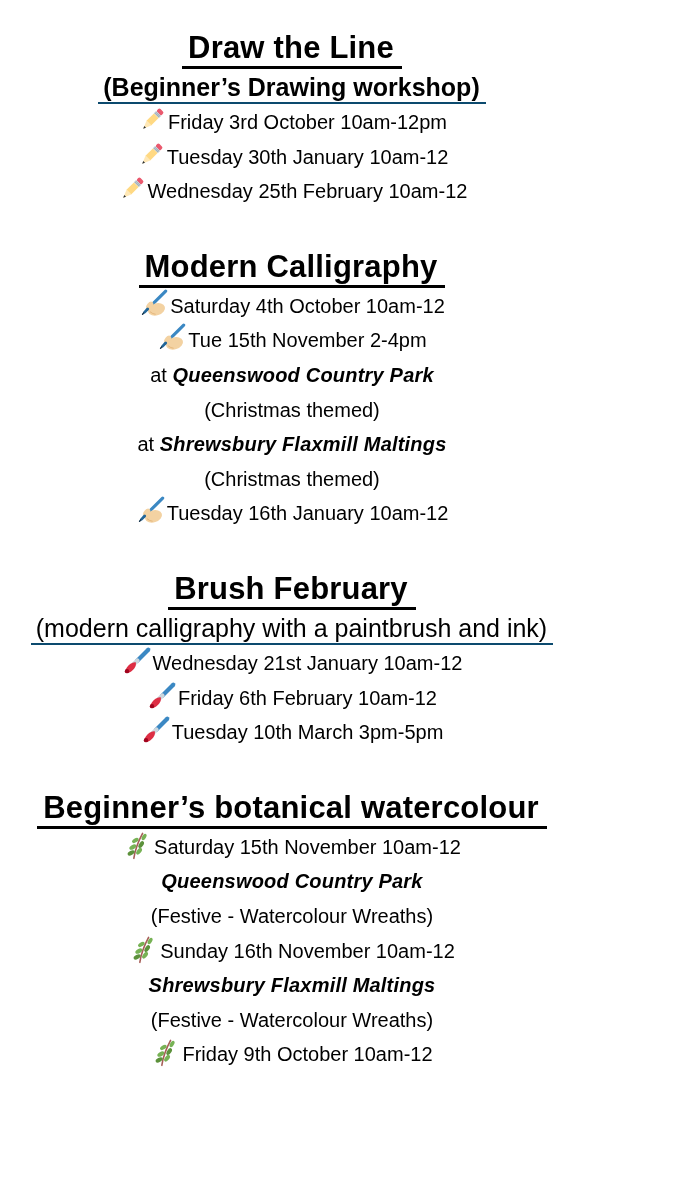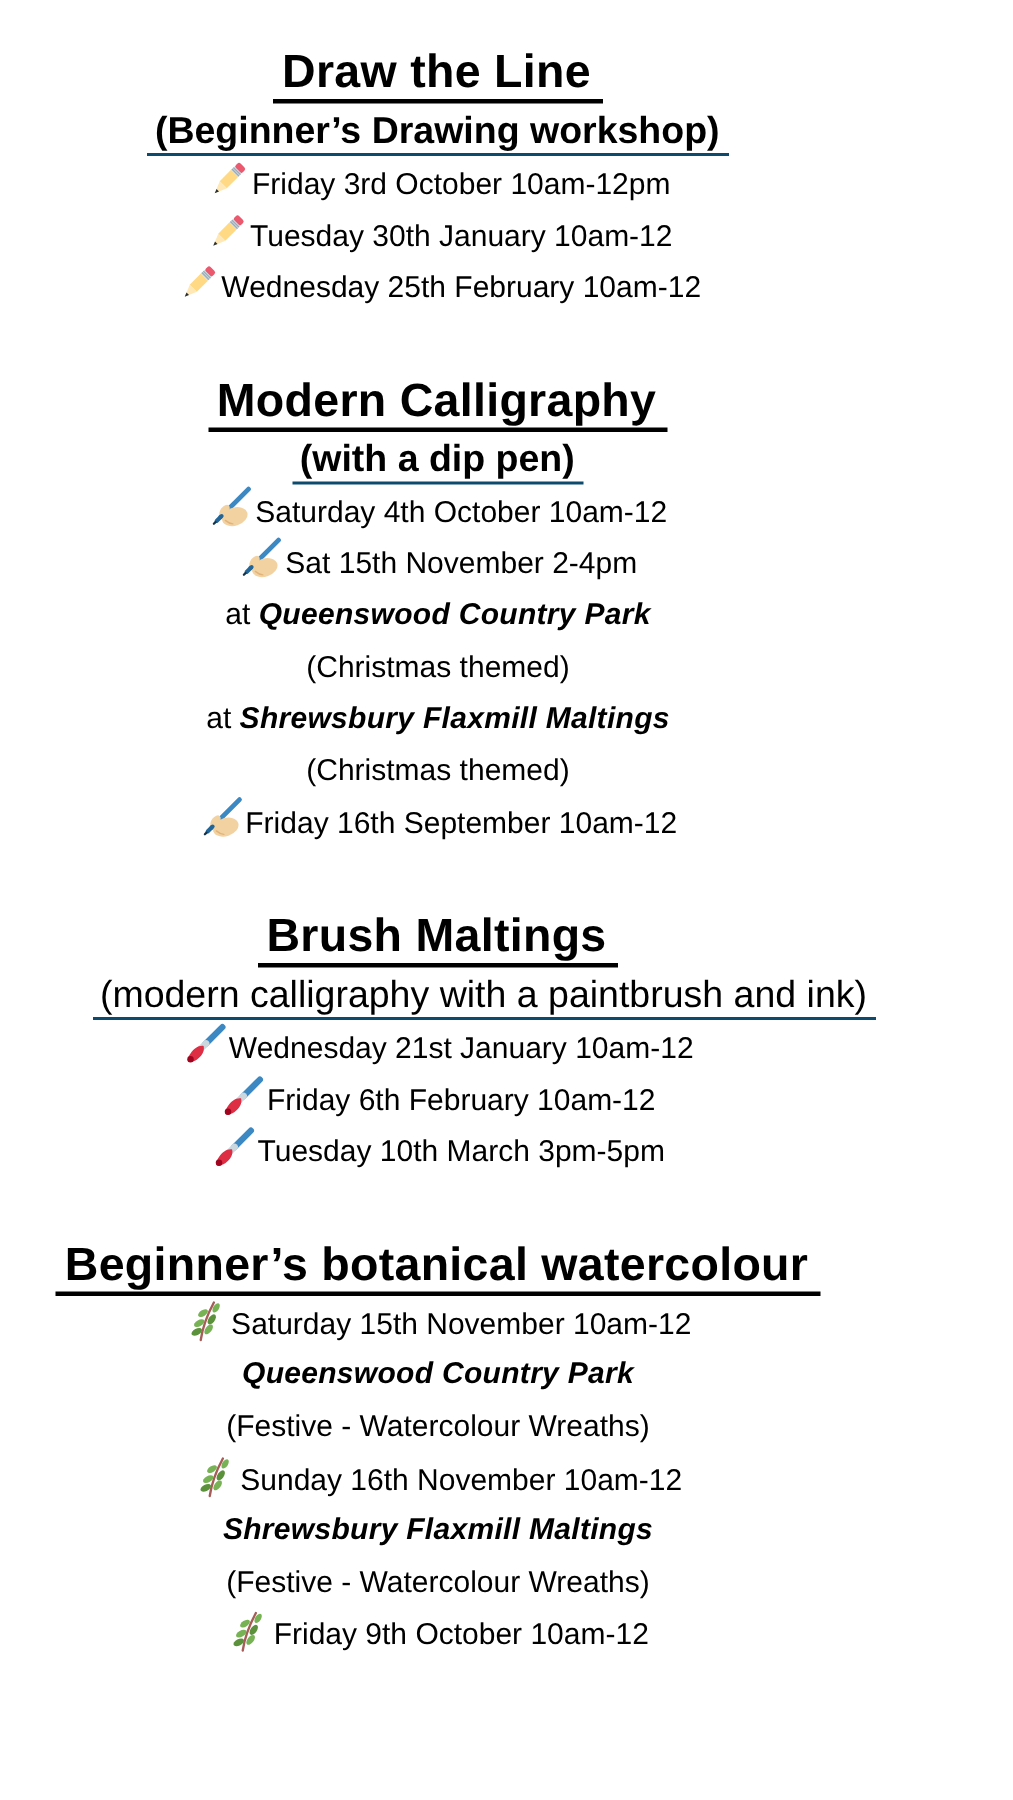--- a/index.html
+++ b/index.html
@@ -30,21 +30,21 @@
   .title-underline {
     border-bottom: 3px solid #000;
     padding: 0 8px 1px 6px;
   }
 
   .subtitle-row {
     font-size: 25px;
     font-weight: 700;
     line-height: 35px;
   }
-  .subtitle-row.regular { font-weight: 400; text-align: right; }
+  .subtitle-row.regular { font-weight: 400; }
   .subtitle-underline {
     border-bottom: 2px solid #0c4a6e;
     padding: 0 6px 1px 5px;
   }
 
   .line {
     font-size: 20px;
     line-height: 34.6px;
     height: 34.6px;
     white-space: nowrap;
@@ -116,38 +116,37 @@
     <div class="line"><span class="icon"><svg viewBox="0 0 36 36">
             <use href="#sym-pencil"></use>
           </svg></span><span>Tuesday 30th January 10am-12</span></div>
     <div class="line"><span class="icon"><svg viewBox="0 0 36 36">
             <use href="#sym-pencil"></use>
           </svg></span><span>Wednesday 25th February 10am-12</span></div>
   </div>
 
   <div class="section">
     <div class="title-row"><span class="title-underline">Modern Calligraphy</span></div>
-    <div class="subtitle-row"><span class="subtitle-underline">(with a dip pen)</span></div>
     <div class="line"><span class="icon"><svg viewBox="0 0 36 36">
             <use href="#sym-writing-hand"></use>
           </svg></span><span>Saturday 4th October 10am-12</span></div>
     <div class="line"><span class="icon"><svg viewBox="0 0 36 36">
             <use href="#sym-writing-hand"></use>
-          </svg></span><span>Sat 15th November 2-4pm</span></div>
+          </svg></span><span>Tue 15th November 2-4pm</span></div>
     <div class="line"><span class="prefix">at </span><span class="venue">Queenswood Country Park</span></div>
     <div class="line"><span class="note">(Christmas themed)</span></div>
     <div class="line"><span class="prefix">at </span><span class="venue">Shrewsbury Flaxmill Maltings</span></div>
     <div class="line"><span class="note">(Christmas themed)</span></div>
     <div class="line"><span class="icon"><svg viewBox="0 0 36 36">
             <use href="#sym-writing-hand"></use>
-          </svg></span><span>Friday 16th September 10am-12</span></div>
+          </svg></span><span>Tuesday 16th January 10am-12</span></div>
   </div>
 
   <div class="section">
-    <div class="title-row"><span class="title-underline">Brush Maltings</span></div>
+    <div class="title-row"><span class="title-underline">Brush February</span></div>
     <div class="subtitle-row regular"><span class="subtitle-underline">(modern calligraphy with a paintbrush and ink)</span></div>
     <div class="line"><span class="icon"><svg viewBox="0 0 36 36">
             <use href="#sym-paintbrush"></use>
           </svg></span><span>Wednesday 21st January 10am-12</span></div>
     <div class="line"><span class="icon"><svg viewBox="0 0 36 36">
             <use href="#sym-paintbrush"></use>
           </svg></span><span>Friday 6th February 10am-12</span></div>
     <div class="line"><span class="icon"><svg viewBox="0 0 36 36">
             <use href="#sym-paintbrush"></use>
           </svg></span><span>Tuesday 10th March 3pm-5pm</span></div>

